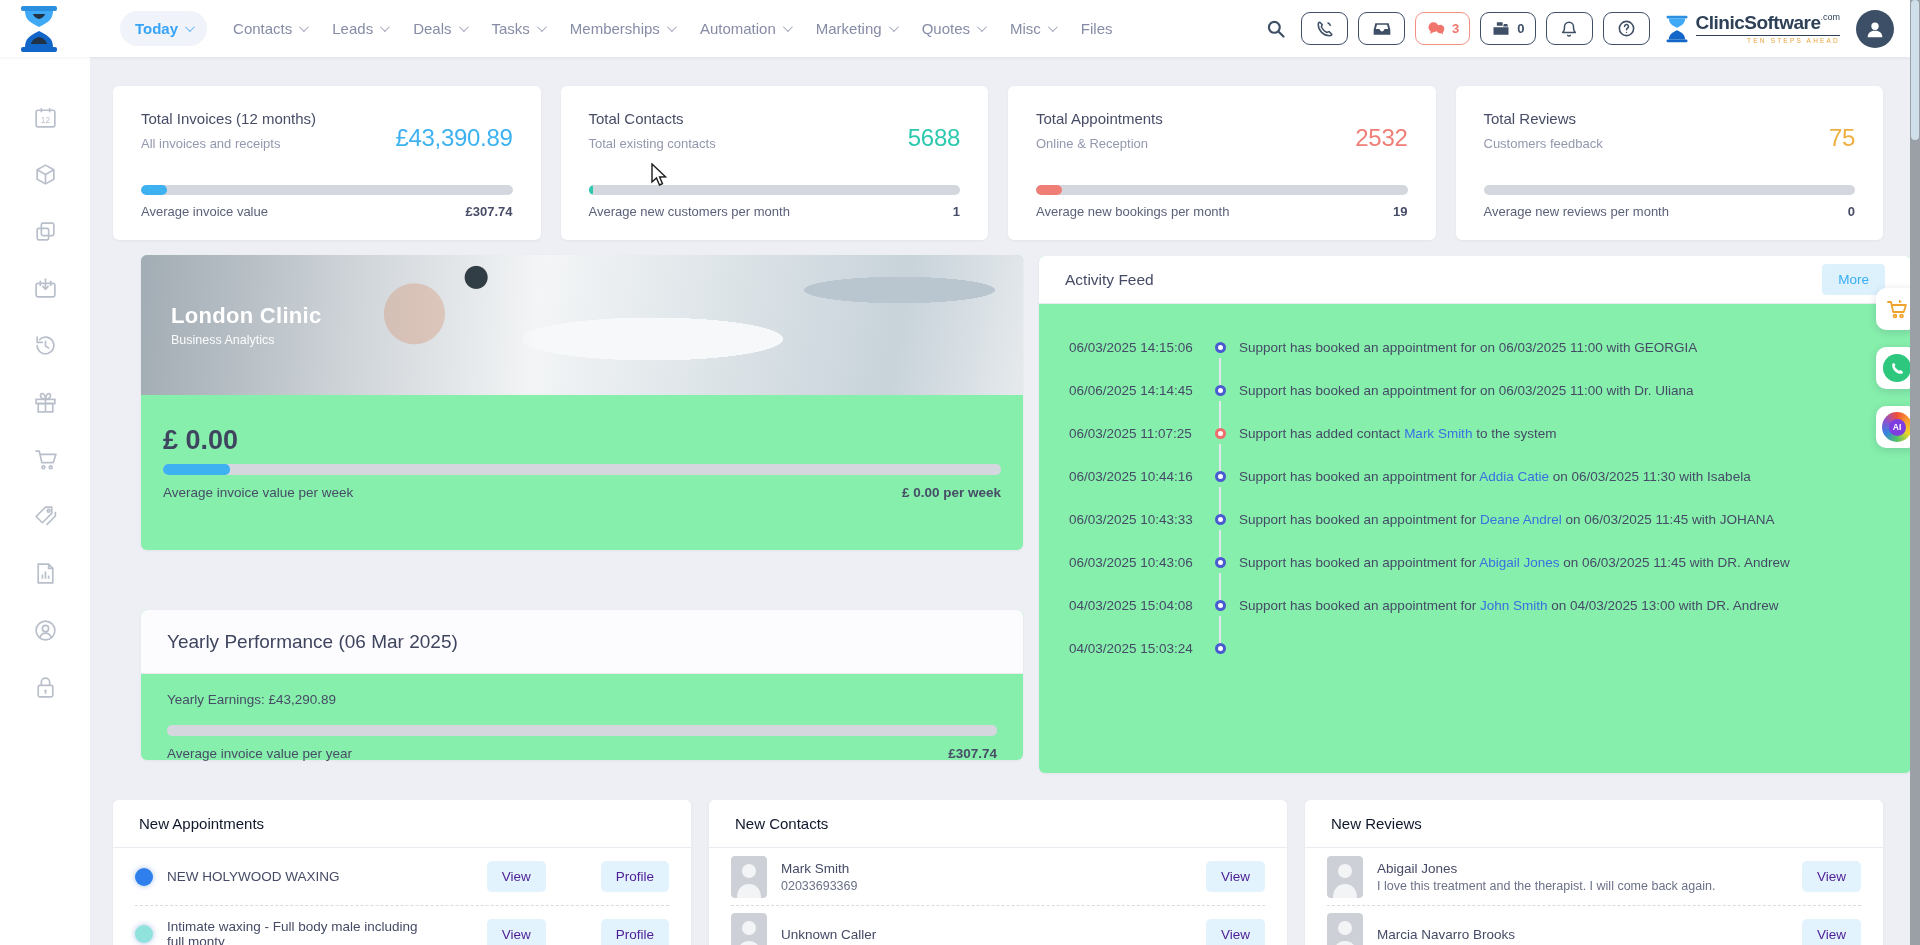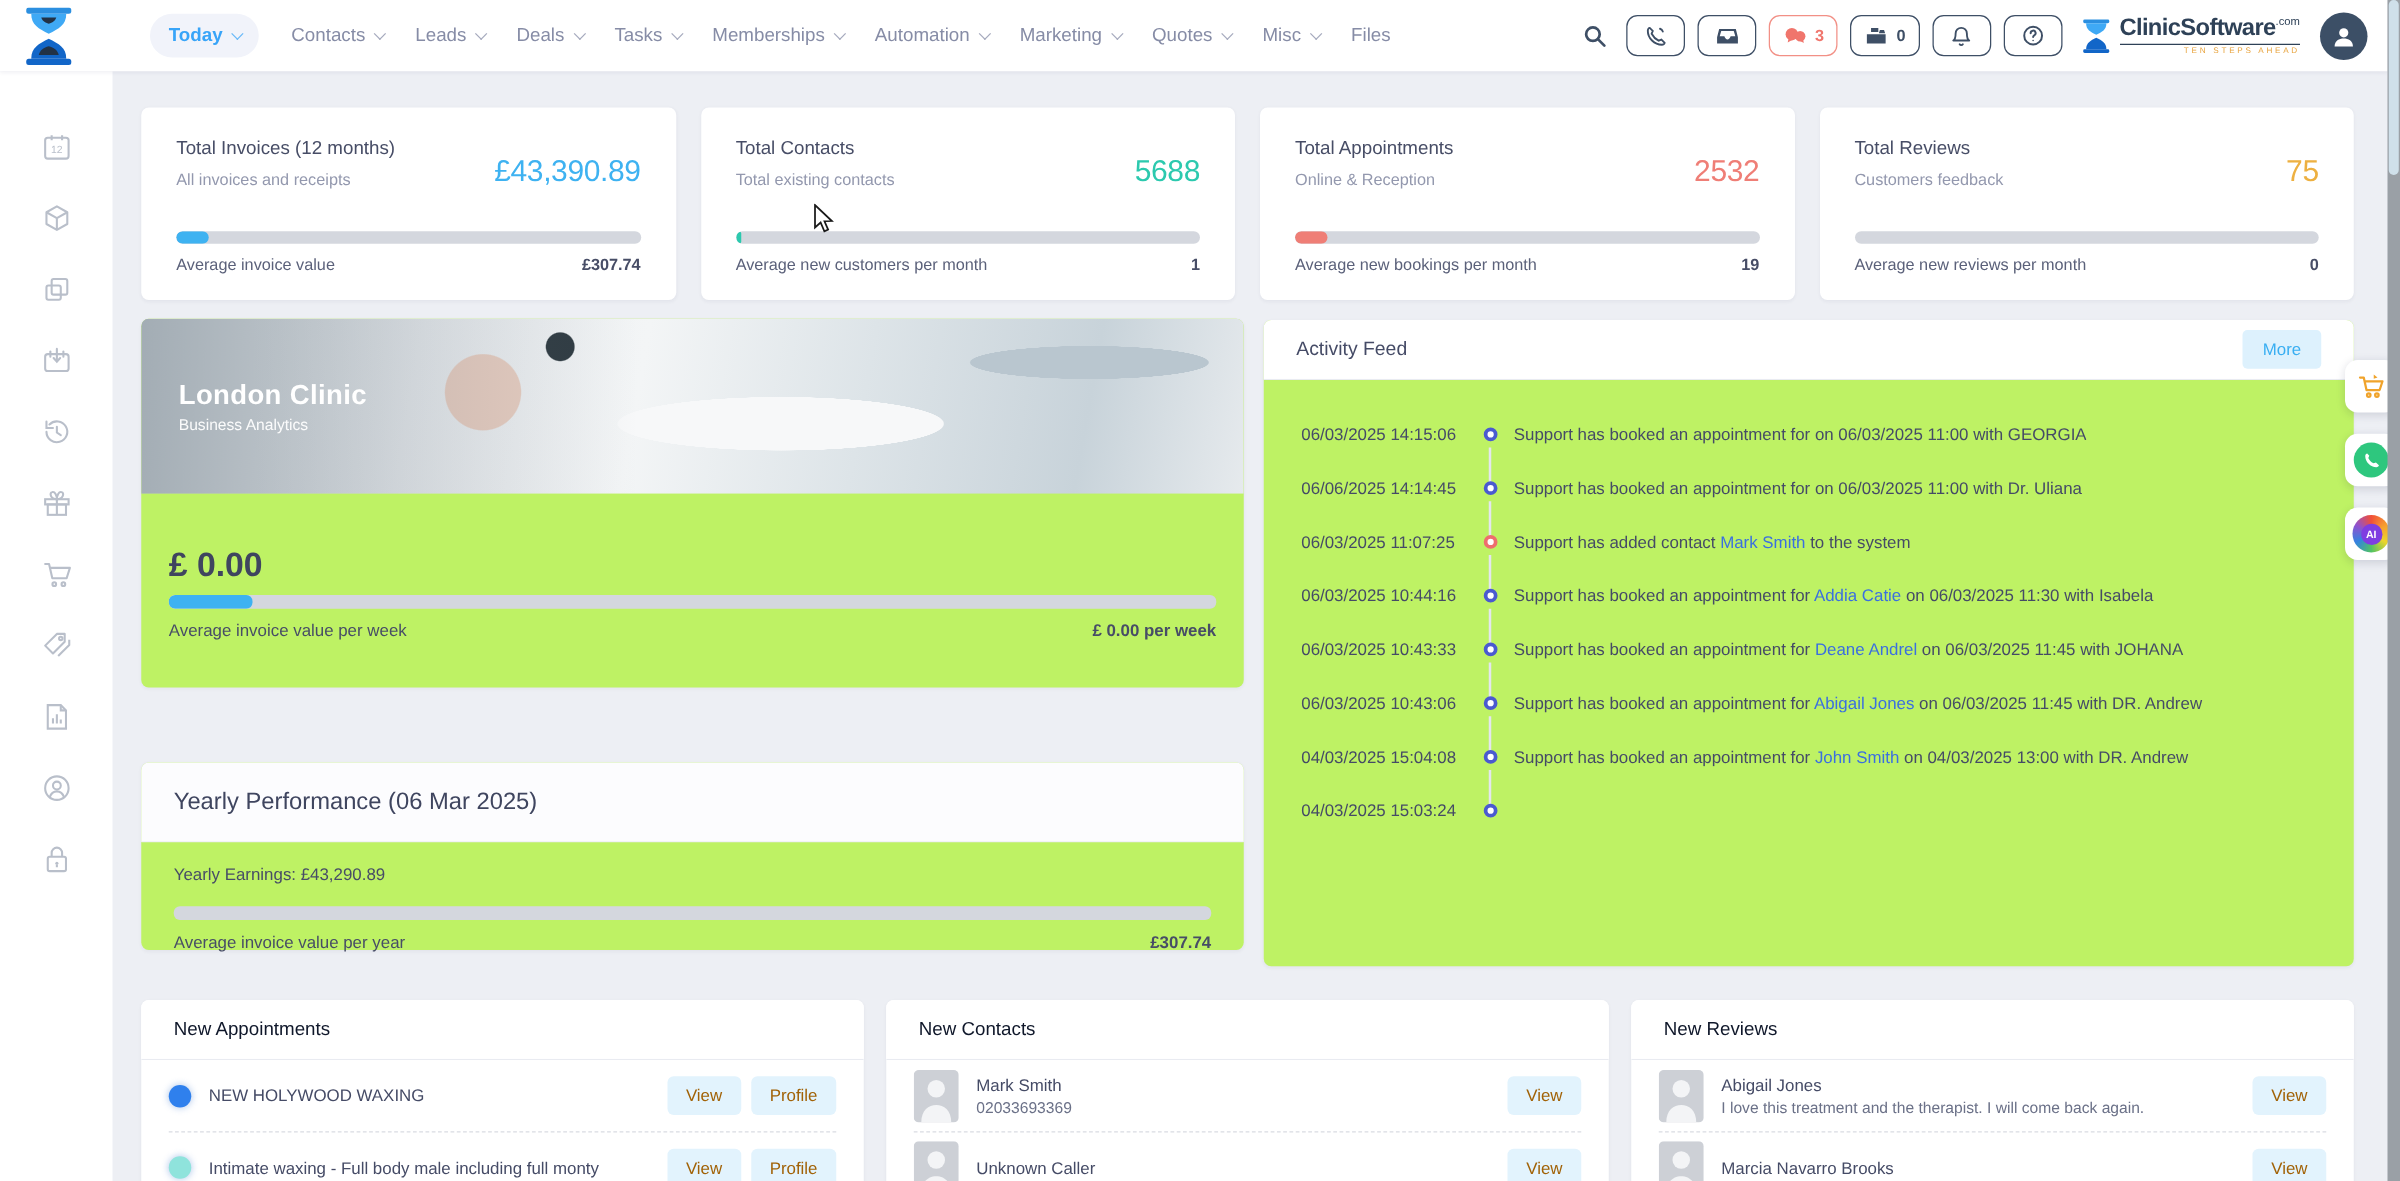--- a/index.html
+++ b/index.html
@@ -28,21 +28,21 @@
   .brand-tag { display:block; text-align:right; font-size:6.5px; letter-spacing:2.2px; color:#e8a33d; margin-top:3px; border-top:1.5px solid #2e4157; padding-top:2px; }
   .avatar { width:38px; height:38px; border-radius:50%; background:#3c4f66; display:flex; align-items:center; justify-content:center; flex:none; cursor:pointer; }
 
   
   .sidebar { position:absolute; top:57px; left:0; width:90px; bottom:0; background:#fff; z-index:15;
              display:flex; flex-direction:column; align-items:center; padding-top:48px; gap:32px; }
   .side-ic { width:25px; height:25px; color:#b9bfca; cursor:pointer; }
 
   
   .content { position:absolute; left:90px; top:57px; right:10px; bottom:0; }
-  .card { background:#bef264; border-radius:6px; box-shadow:0 1px 3px rgba(30,40,80,.05); position:absolute; }
+  .card { background:#86efac; border-radius:6px; box-shadow:0 1px 3px rgba(30,40,80,.05); position:absolute;margin-left:28px; }
 
   .stats { position:absolute; left:23px; top:29px; right:27px; height:154px;
            display:grid; grid-template-columns:repeat(4,1fr); gap:20px; }
   .stat { background:#fff; border-radius:6px; box-shadow:0 1px 3px rgba(30,40,80,.05); position:relative; padding:24px 28px 0; }
   .stat-title { font-size:15px; color:#474d66; }
   .stat-sub { font-size:13px; color:#9398ae; margin-top:9px; }
   .stat-val { position:absolute; right:28px; top:38px; font-size:24px; letter-spacing:-.3px; }
   .track { height:10px; border-radius:5px; background:#d4d7de; overflow:hidden; }
   .fill { height:100%; border-radius:5px; }
   .stat .track { margin-top:34px; }
@@ -56,21 +56,21 @@
       radial-gradient(circle at 31% 42%, #e9cfc2 0 30px, rgba(233,207,194,0) 31px),
       radial-gradient(circle at 38% 16%, #2f3b42 0 11px, rgba(47,59,66,0) 12px),
       radial-gradient(ellipse at 58% 60%, #f7f8f9 0 130px, rgba(247,248,249,0) 131px),
       radial-gradient(ellipse at 86% 25%, #b9c6cf 0 95px, rgba(185,198,207,0) 96px),
       linear-gradient(100deg,#cfd9de 0%,#e9edf0 25%,#f3f5f6 45%,#dde4e8 65%,#c8d3da 85%,#e6eaed 100%); }
   .hero-img::before { content:""; position:absolute; inset:0;
       background:linear-gradient(90deg, rgba(90,100,112,.38), rgba(90,100,112,0) 45%); }
   .hero-txt { position:absolute; left:30px; top:48px; color:#fff; z-index:2; }
   .hero-txt .t1 { font-size:22px; font-weight:bold; letter-spacing:.3px; }
   .hero-txt .t2 { font-size:12.5px; margin-top:4px; opacity:.95; }
-  .hero-body { padding:24px 22px 0; }
+  .hero-body { padding:12px 22px 0; }
   .hero-amount { font-size:27px; font-weight:bold; color:#3f455f; margin-top:18px; }
   .hero-label { font-size:13.5px; margin-top:16px; color:#474d66; }
   .hero-body .track { margin-top:8px; height:11px; }
   .hero-foot { display:flex; justify-content:space-between; font-size:13.5px; margin-top:10px; color:#474d66; }
   .hero-foot b { font-weight:bold; }
 
   
   .yearly-card { left:23px; top:553px; width:882px; height:150px; }
   .card-head { height:48px; display:flex; align-items:center; justify-content:space-between;
                padding:0 26px; border-bottom:1px solid #e9ebf1; background:#fcfcfe; border-radius:6px 6px 0 0; }
@@ -101,21 +101,21 @@
             display:grid; grid-template-columns:1fr 1fr 1fr; gap:18px; }
   .bcard { background:#fff; border-radius:6px; box-shadow:0 1px 3px rgba(30,40,80,.05); }
   .bcard .card-head { background:#fff; }
   .bcard-title { font-size:15px; color:#0f172a; }
   .brows { padding:0 22px; }
   .brow { display:flex; align-items:center; min-height:57px; gap:14px; }
   .brow + .brow { border-top:1px dashed #d9dbe2; }
   .appt-dot { width:18px; height:18px; border-radius:50%; flex:none; box-shadow:0 0 5px 1px rgba(120,160,220,.45); }
   .brow-text { font-size:13.5px; color:#454b66; flex:1; }
   .brow-btns { display:flex; gap:8px; }
-  .pill-sm { background:#e2f3fd; color:#a16207; font-size:13.5px; padding:8px 15px; border-radius:5px; cursor:pointer; border:none; }
+  .pill-sm { background:#e2f3fd; color:#4c1d95; font-size:13.5px; padding:8px 15px; border-radius:5px; cursor:pointer; border:none;margin-left:47px; }
   .pavatar { width:36px; height:42px; border-radius:4px; flex:none; }
   .brow-2l { display:flex; flex-direction:column; gap:3px; flex:1; }
   .brow-name { font-size:13.5px; color:#454b66; }
   .brow-sub { font-size:12.5px; color:#6b7188; }
 
   
   .floaters { position:absolute; right:2px; top:288px; z-index:30; display:flex; flex-direction:column; gap:17px; }
   .fbtn { width:42px; height:42px; background:#fff; border-radius:10px; box-shadow:0 2px 8px rgba(20,30,60,.15);
           display:flex; align-items:center; justify-content:center; cursor:pointer; }
   .wa-circle { width:28px; height:28px; border-radius:50%; background:#2ec77e; display:flex; align-items:center; justify-content:center; }

